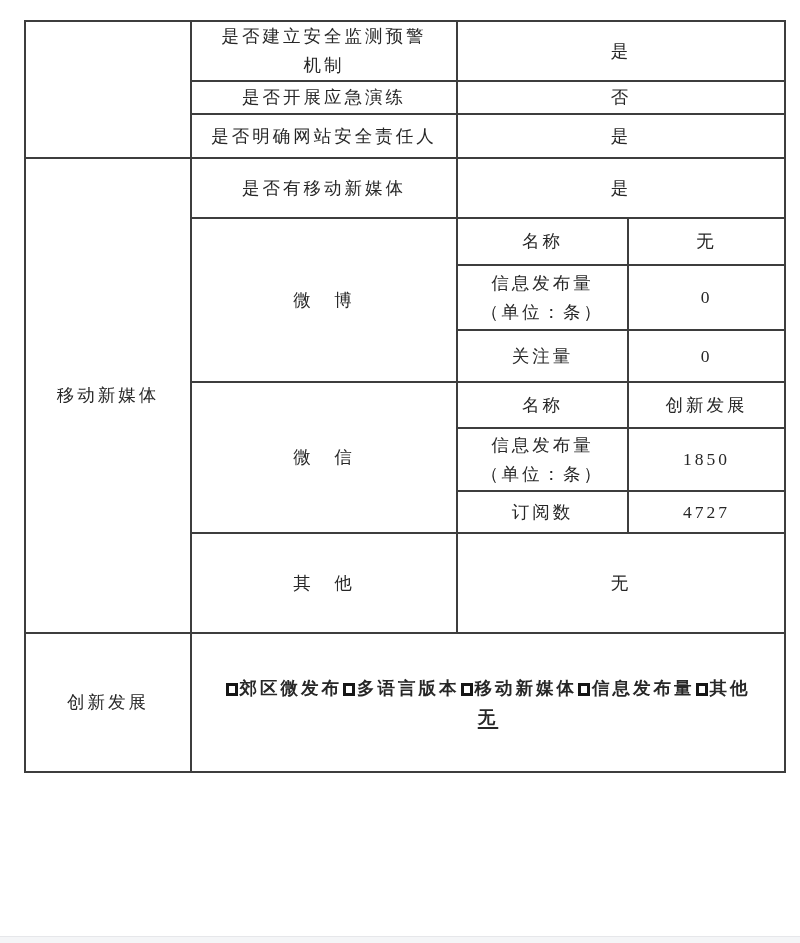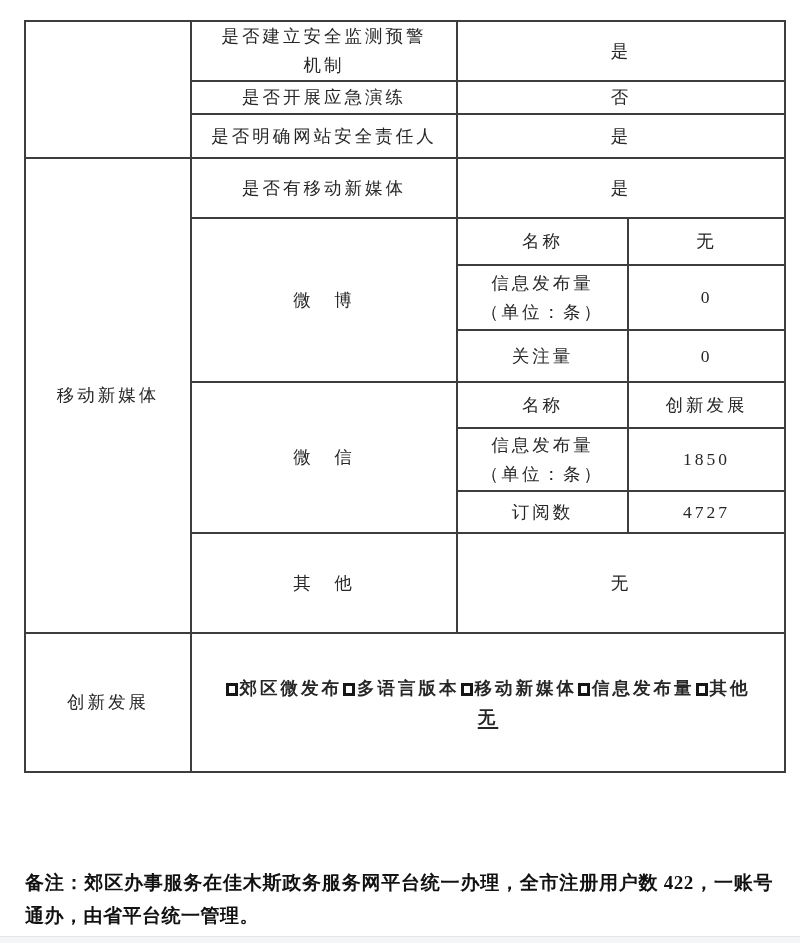--- a/index.html
+++ b/index.html
@@ -148,17 +148,16 @@
     <tr class="r12">
       <td>创新发展</td>
       <td colspan="3" class="innovation-cell">
         <span class="cb first"></span><span>郊区微发布</span><span class="cb"></span><span>多语言版本</span><span class="cb"></span><span>移动新媒体</span><span class="cb"></span><span>信息发布量</span><span class="cb"></span><span>其他</span><br>
         <span class="fillin">无</span>
       </td>
     </tr>
   </tbody>
     </table>
 
-  <div class="note">备注：郊区办事服务在佳木斯政务服务网平台统一办理，全市注册用户数 422，一账号通办，由省平台统一管理。</div>
 
   <div class="bottom-strip"></div>
 
 </div>
 
 </body></html>

